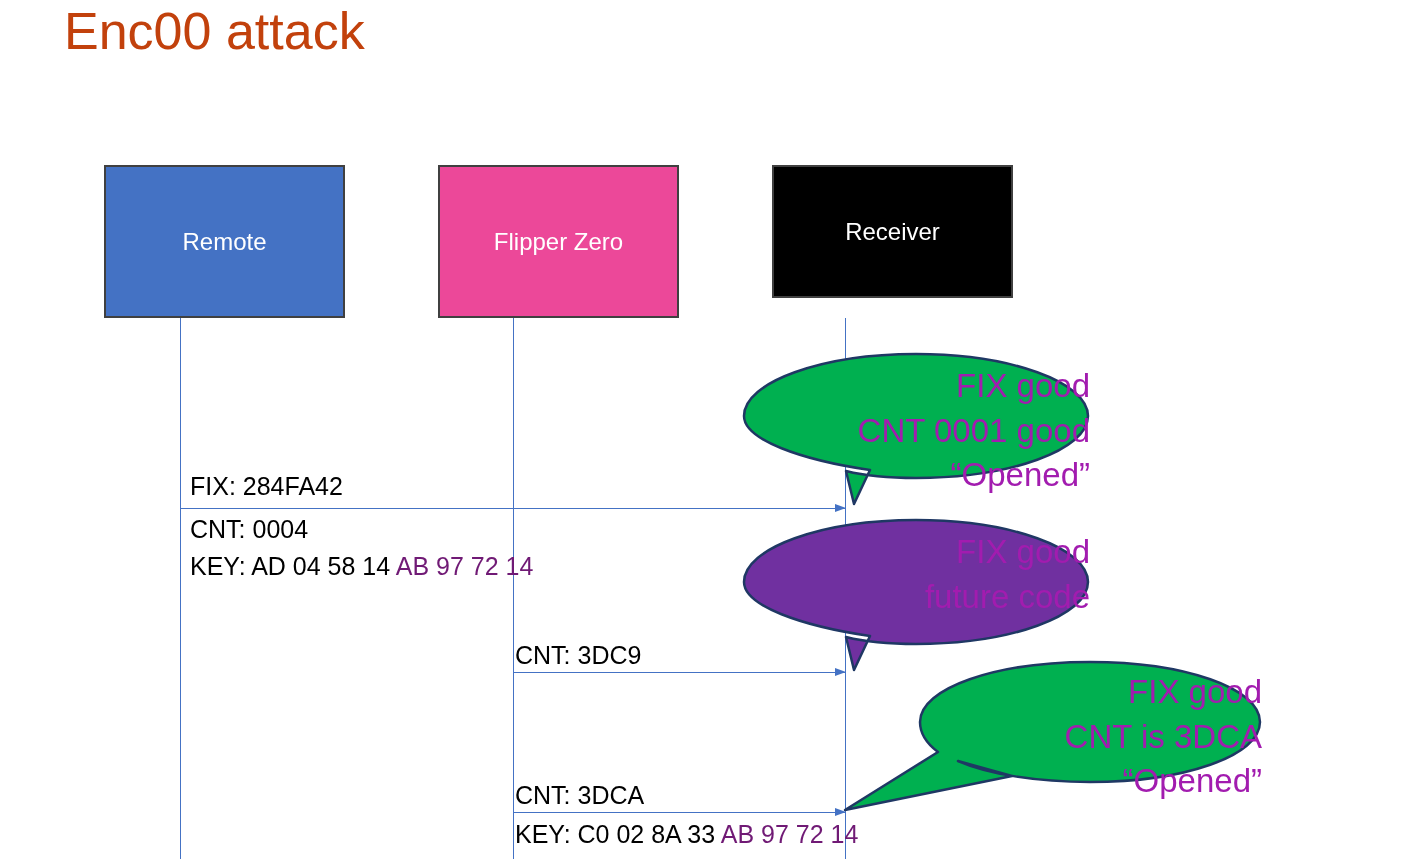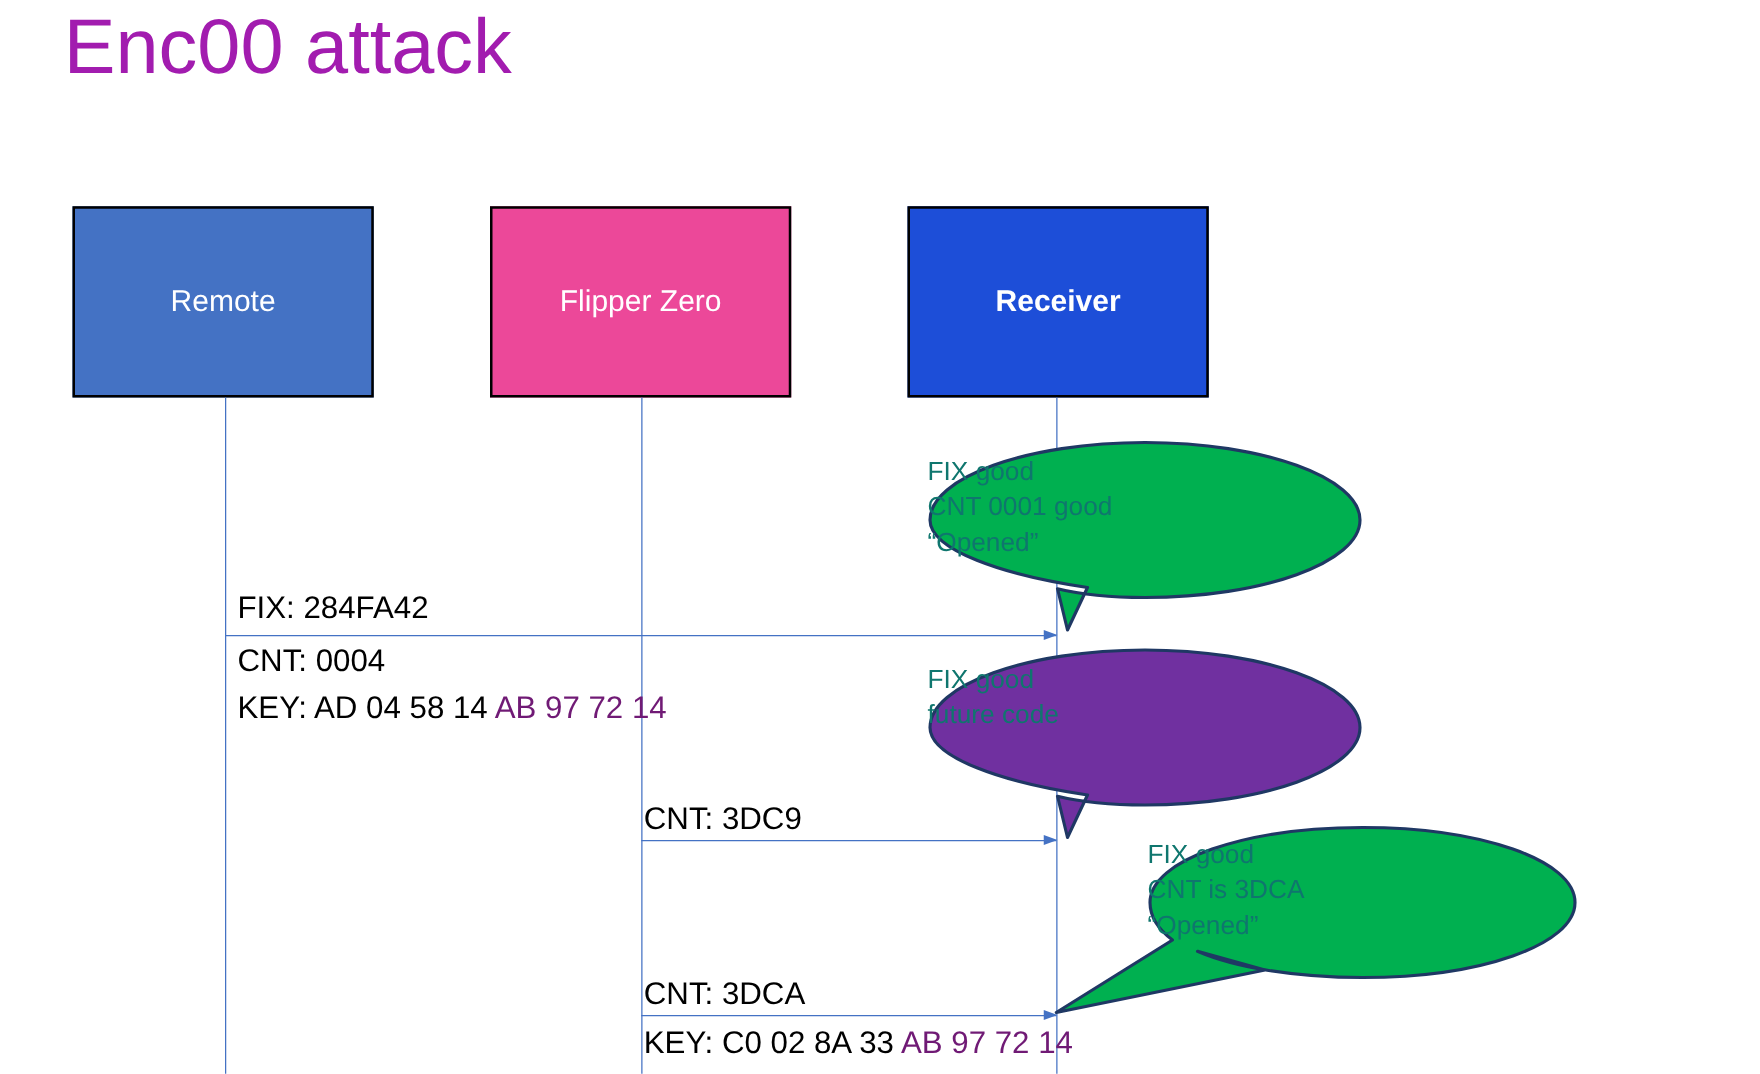--- a/index.html
+++ b/index.html
@@ -16,45 +16,46 @@
   #slide {
     position: relative;
     width: 1408px;
     height: 859px;
     background: #ffffff;
   }
 
   
   #slide-title {
     position: absolute;
-    left: 51px;
+    left: 64px;
     top: 2px;
-    font-size: 62px;
+    font-size: 52px;
     font-weight: 400;
-    color: #a21caf;
+    color: #c2410c;
     letter-spacing: 0px;
     white-space: nowrap;
     line-height: 1.15;
   }
 
   
   .actor-box {
     position: absolute;
     box-sizing: border-box;
-    border: 2px solid #000000;
+    border: 2px solid #404040;
     display: flex;
     align-items: center;
     justify-content: center;
     color: #ffffff;
     font-size: 24px;
     font-weight: 400;
+    margin-left: 46px;
   }
   #actor-remote   { left: 58px;  top: 165px; width: 241px; height: 153px; background: #4472C4; }
   #actor-flipper  { left: 392px; top: 165px; width: 241px; height: 153px; background: #ec4899; }
-  #actor-receiver { left: 726px; top: 165px; width: 241px; height: 153px; background: #1d4ed8; font-weight: bold; }
+  #actor-receiver { left: 726px; top: 165px; width: 241px; height: 133px; background: #000000; }
 
   
   .lifeline {
     position: absolute;
     width: 1px;
     background: #4472C4;
   }
   #lifeline-remote   { left: 180px; top: 318px; height: 541px; }
   #lifeline-flipper  { left: 513px; top: 318px; height: 541px; }
   #lifeline-receiver { left: 845px; top: 318px; height: 541px; }
@@ -107,23 +108,23 @@
   }
   .callout svg {
     display: block;
     overflow: visible;
   }
   .callout-text {
     position: absolute;
     left: 0;
     top: 0;
     width: 100%;
-    text-align: left;
-    color: #0f766e;
-    font-size: 21px;
+    text-align: right;
+    color: #a21caf;
+    font-size: 33px;
     line-height: 1.35;
     pointer-events: none;
   }
   #callout-1 { left: 742px; top: 352px; width: 348px; height: 155px; }
   #callout-1 .callout-text { top: 12px; }
   #callout-2 { left: 742px; top: 518px; width: 348px; height: 155px; }
   #callout-2 .callout-text { top: 12px; }
   #callout-3 { left: 840px; top: 660px; width: 422px; height: 152px; }
   #callout-3 .callout-text { top: 10px; left: 78px; width: 344px; }
 </style>

